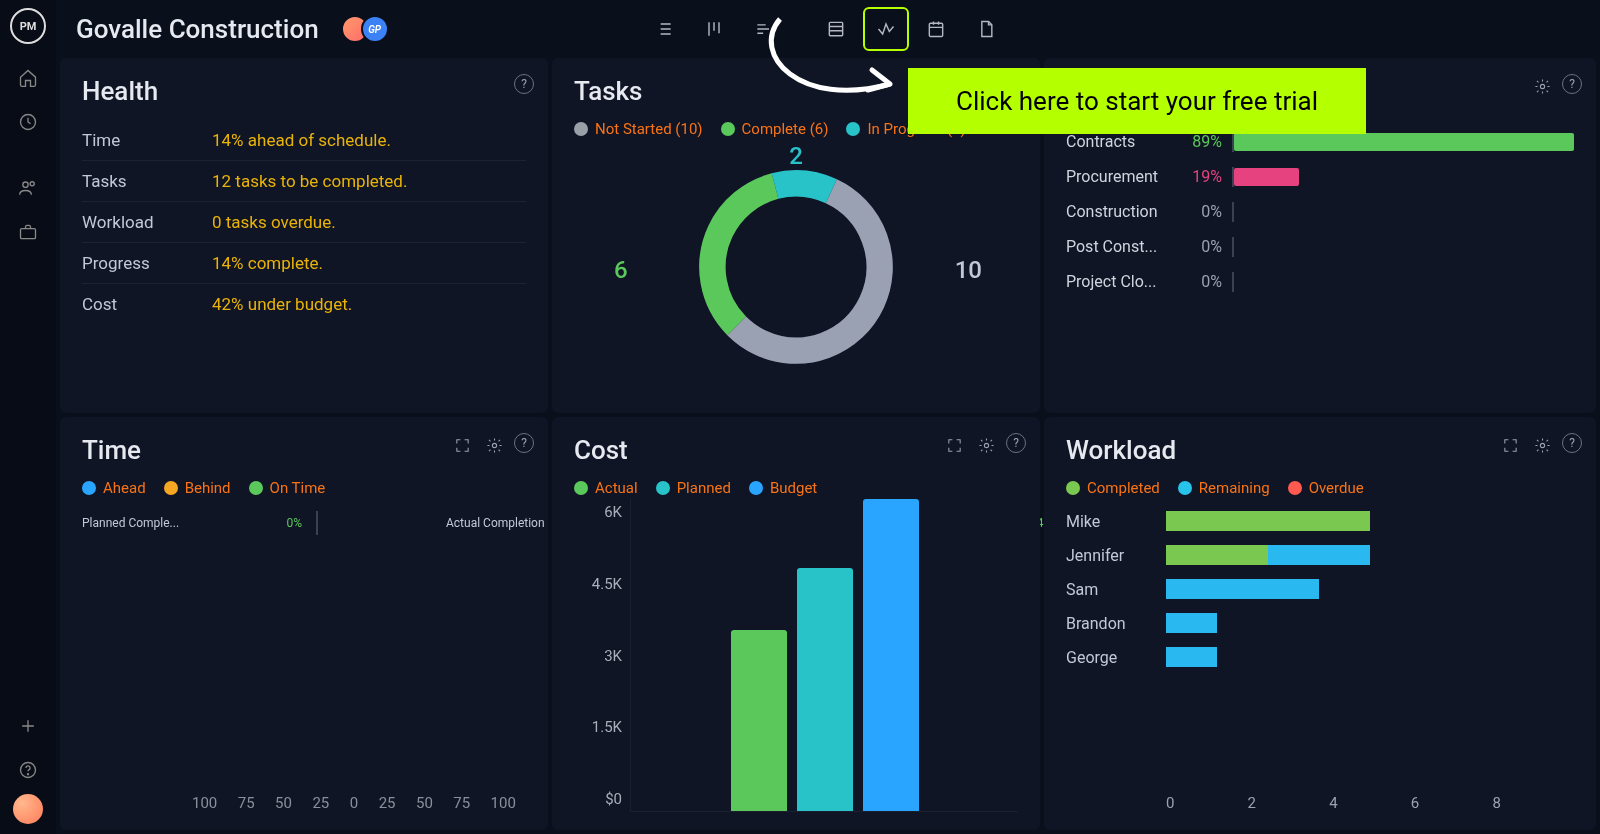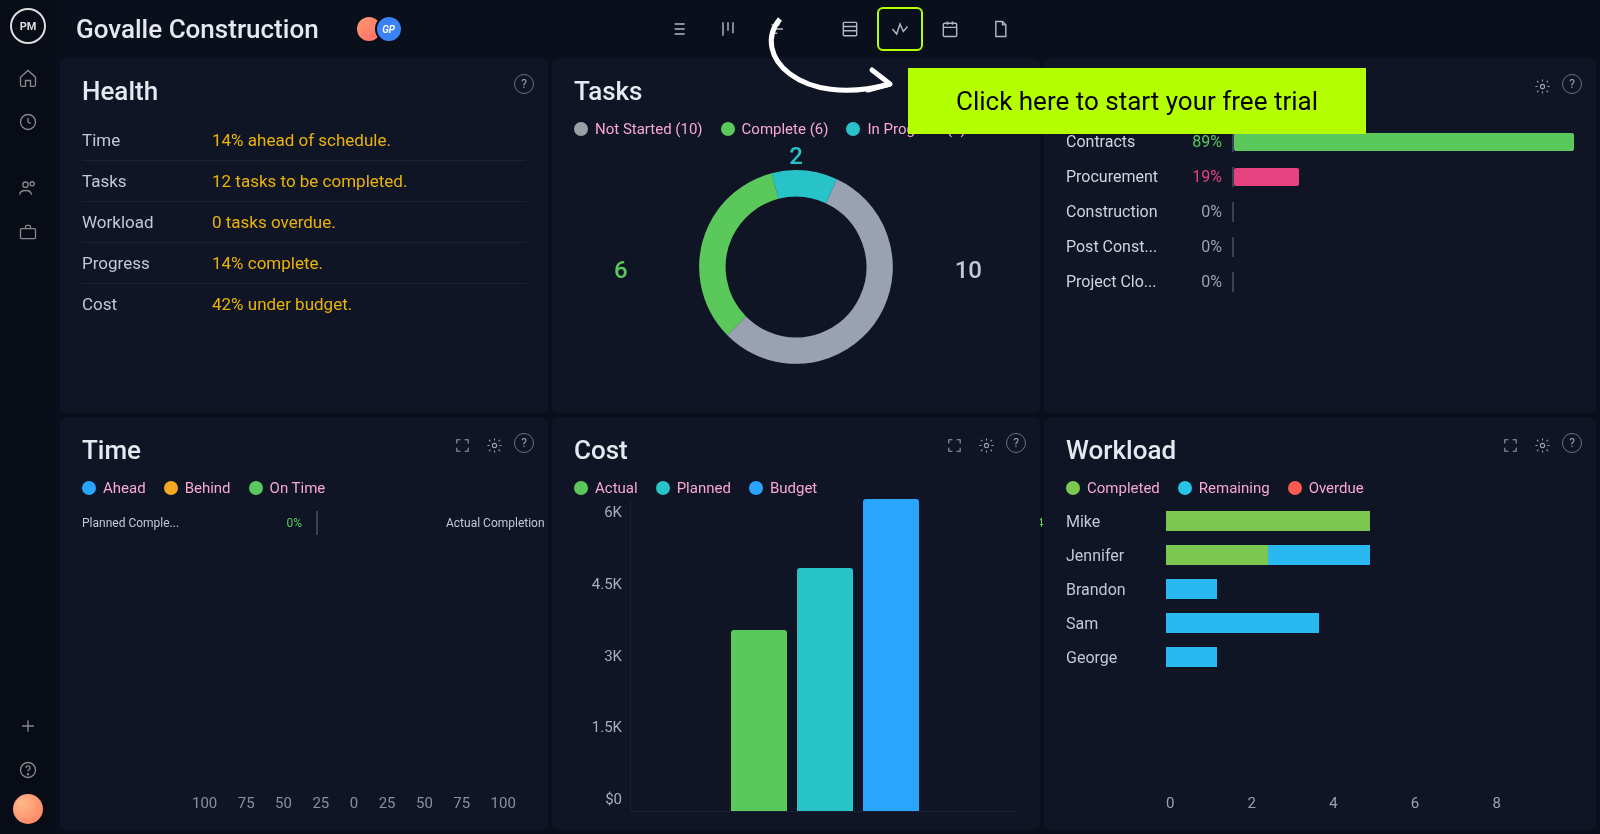--- a/index.html
+++ b/index.html
@@ -11,21 +11,21 @@
   .side-rail .logo { width:36px; height:36px; border:2px solid #ddd; border-radius:50%; display:flex; align-items:center; justify-content:center; font-size:11px; font-weight:700; color:#ddd; margin-bottom:10px;}
   .side-rail .rail-icon { width:40px; height:40px; display:flex; align-items:center; justify-content:center; color:#888; cursor:pointer; }
   .side-rail .rail-icon svg { width:20px; height:20px; stroke:#888; fill:none; stroke-width:1.6; }
   .side-rail .spacer { flex:1; }
   .side-rail .avatar-bottom { width:30px; height:30px; border-radius:50%; background:radial-gradient(circle at 30% 30%, #ffb88c, #ff7b5a); margin-bottom:10px;}
 
   
   .shell { flex:1; display:flex; flex-direction:column; }
 
   .topbar { height:58px; display:flex; align-items:center; padding:0 20px; gap:14px; }
-  .proj-title { font-size:26px; font-weight:500; color:#e6e9ef; margin-right:22px;}
+  .proj-title { font-size:26px; font-weight:500; color:#e6e9ef; margin-right:8px;}
   .avatar-stack { display:flex; align-items:center;font-style:italic; }
   .avatar-stack .av { width:28px; height:28px; border-radius:50%; margin-left:-8px; border:2px solid #0a0f1c; display:flex; align-items:center;justify-content:center; font-size:10px; font-weight:600; color:#fff; }
   .av.a1 { background:linear-gradient(135deg,#ff9a6b,#ff6b6b); margin-left:0;}
   .av.a2 { background:#3b82f6; }
 
   .view-tabs { margin-left:240px; display:flex; gap:8px; }
   .view-btn { width:42px; height:40px; display:flex; align-items:center; justify-content:center; cursor:pointer; border-radius:4px; }
   .view-btn svg { width:20px; height:20px; stroke:#b5b8c2; fill:none; stroke-width:1.7; }
   .view-btn.active { outline:2px solid #b4ff00; }
 
@@ -42,21 +42,21 @@
   .tool-ico svg { width:17px;height:17px;stroke:#9aa1b2;fill:none;stroke-width:1.5;}
   .help-circ { width:20px;height:20px;border:1.4px solid #6b7180;border-radius:50%;display:flex;align-items:center;justify-content:center;font-size:12px;color:#9aa1b2;cursor:pointer;}
 
   
   .health-row { display:flex; padding:10px 0; border-bottom:1px solid rgba(255,255,255,.06); font-size:17px;}
   .health-row:last-child { border-bottom:none; }
   .health-row .hl { width:130px; color:#c2c8d6; }
   .health-row .hv { color:#eab308; }
 
   
-  .legend { display:flex; gap:18px; margin-top:14px; font-size:15px; color:#f9a8d4; align-items:center; }
+  .legend { display:flex; gap:18px; margin-top:14px; font-size:15px; color:#f97316; align-items:center; }
   .legend .li { display:flex; align-items:center; gap:7px; }
   .dot { width:14px;height:14px;border-radius:50%; }
   .donut-wrap { flex:1; display:flex; align-items:center; justify-content:center; position:relative; }
   .donut-wrap .num { position:absolute; font-size:24px; font-weight:500; }
 
   
   .prog-list { margin-top:20px; display:flex; flex-direction:column; gap:16px;}
   .prog-row { display:flex; align-items:center; gap:10px; font-size:16px; }
   .prog-row .pl { width:100px; color:#d0d4de; white-space:nowrap; overflow:hidden; text-overflow:ellipsis;}
   .prog-row .pp { width:46px; text-align:right; }
@@ -458,29 +458,29 @@
             </div>
           </div>
           <div class="wl-row">
             <div class="wl-name">Jennifer</div>
             <div class="wl-bar">
               <div class="seg" style="width:25%;background:#7bc850"></div>
               <div class="seg" style="width:25%;background:#29b8f0"></div>
             </div>
           </div>
           <div class="wl-row">
+            <div class="wl-name">Sam</div>
+            <div class="wl-bar">
+              <div class="seg" style="width:37.5%;background:#29b8f0"></div>
+            </div>
+          </div>
+          <div class="wl-row">
             <div class="wl-name">Brandon</div>
             <div class="wl-bar">
               <div class="seg" style="width:12.5%;background:#29b8f0"></div>
-            </div>
-          </div>
-          <div class="wl-row">
-            <div class="wl-name">Sam</div>
-            <div class="wl-bar">
-              <div class="seg" style="width:37.5%;background:#29b8f0"></div>
             </div>
           </div>
           <div class="wl-row">
             <div class="wl-name">George</div>
             <div class="wl-bar">
               <div class="seg" style="width:12.5%;background:#29b8f0"></div>
             </div>
           </div>
         </div>
       <div class="wl-axis" id="wl-axis">

